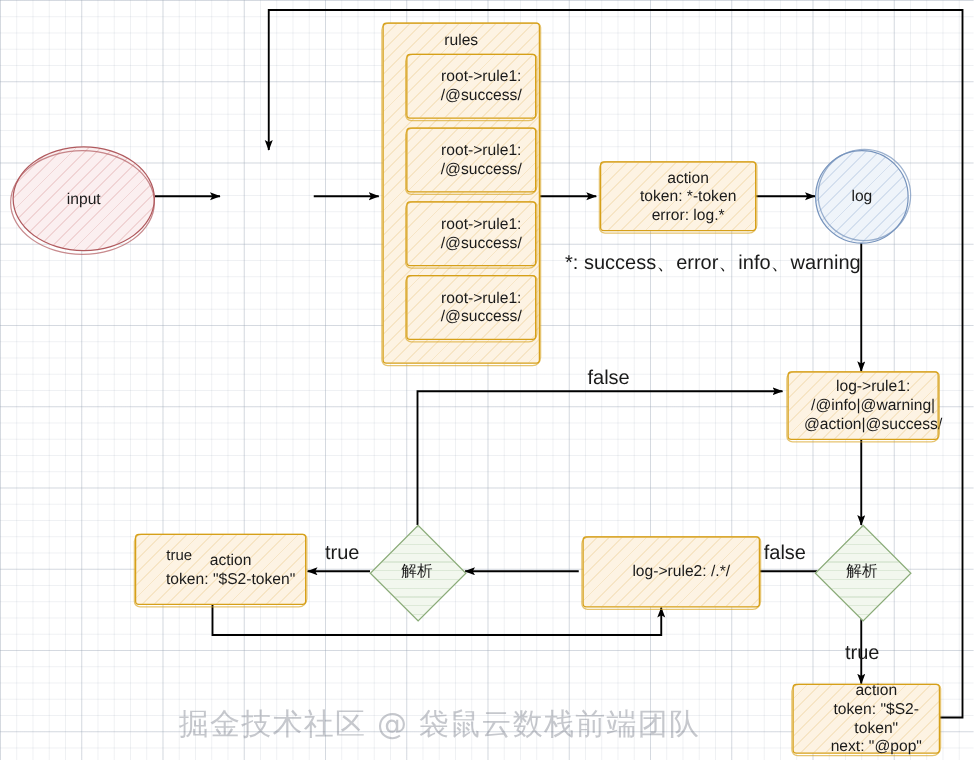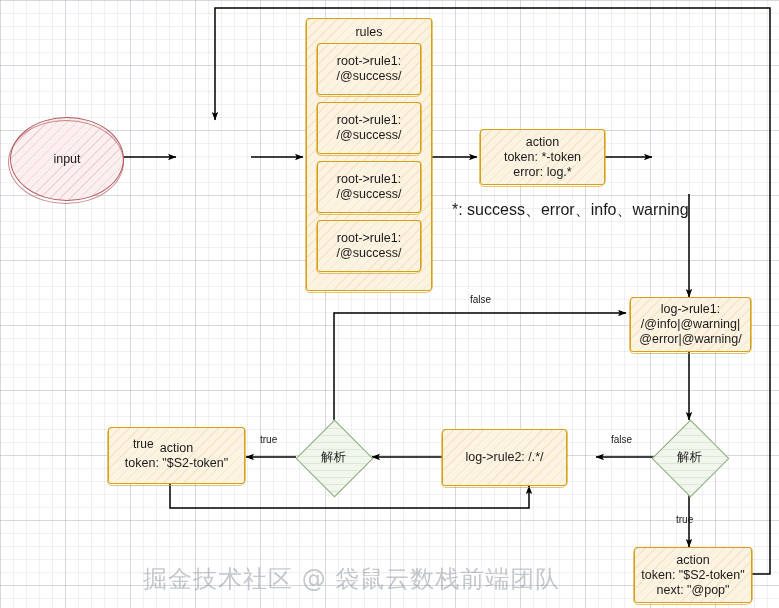--- a/index.html
+++ b/index.html
@@ -63,20 +63,21 @@
   .hatch-green {
     background-image: repeating-linear-gradient(
       135deg, rgba(110,160,100,0.16) 0px, rgba(110,160,100,0.16) 1px,
       transparent 1px, transparent 7px);
     background-color: #f2f7ee;
   }
 
   .box-orange {
     border: 1.6px solid #d6a019;
     border-radius: 3px;
+    padding-left: 16px;
   }
   .box-orange::after {
     content: "";
     position: absolute;
     left: -2px; right: -2px; top: -1px; bottom: -3px;
     border: 1.3px solid rgba(214,160,25,0.62);
     border-radius: 6px 4px 7px 5px;
     pointer-events: none;
   }
   .ellipse {
@@ -122,21 +123,21 @@
     height: 100%;
     display: flex;
     align-items: center;
     justify-content: center;
     font-size: 12.5px;
     color: #1a1a1a;
     font-family: Liberation Mono, monospace;
   }
   .edge-label {
     position: absolute;
-    font-size: 10px;
+    font-size: 16px;
     color: #1a1a1a;
     background: transparent;
     white-space: nowrap;
   }
   .note {
     position: absolute;
     font-size: 16px;
     color: #1a1a1a;
     white-space: nowrap;
   }
@@ -232,33 +233,36 @@
   </div>
 
   <div class="node box-orange hatch-orange" style="left:480px; top:129px; width:125px; height:56px;">
     <span>action</span>
     <span>token: *-token</span>
     <span>error: log.*</span>
   </div>
 
   <div class="note" style="left:452px; top:200px;">*: success、error、info、warning</div>
 
+  <div class="node ellipse ellipse-blue hatch-blue" style="left:652px; top:120px; width:75px; height:75px;">
+    <span>log</span>
+  </div>
 
   <div class="node box-orange hatch-orange" style="left:630px; top:297px; width:121px; height:55px;">
     <span>log-&gt;rule1:</span>
     <span>/@info|@warning|</span>
-    <span>@error|@warning/</span>
+    <span>@action|@success/</span>
   </div>
 
   <div class="diamond-wrap" style="left:663px; top:431px; width:53px; height:53px;">
     <div class="diamond-shape hatch-green"></div>
     <div class="diamond-label">解析</div>
   </div>
 
-  <div class="node box-orange hatch-orange" style="left:442px; top:429px; width:125px; height:57px;text-align:right;">
+  <div class="node box-orange hatch-orange" style="left:466px; top:429px; width:142px; height:57px;text-align:right;">
     <span>log-&gt;rule2: /.*/</span>
   </div>
 
   <div class="diamond-wrap" style="left:307px; top:431px; width:53px; height:53px;">
     <div class="diamond-shape hatch-green"></div>
     <div class="diamond-label">解析</div>
   </div>
 
   <div class="node box-orange hatch-orange" style="left:108px; top:427px; width:137px; height:57px;">
     <span>action</span>

